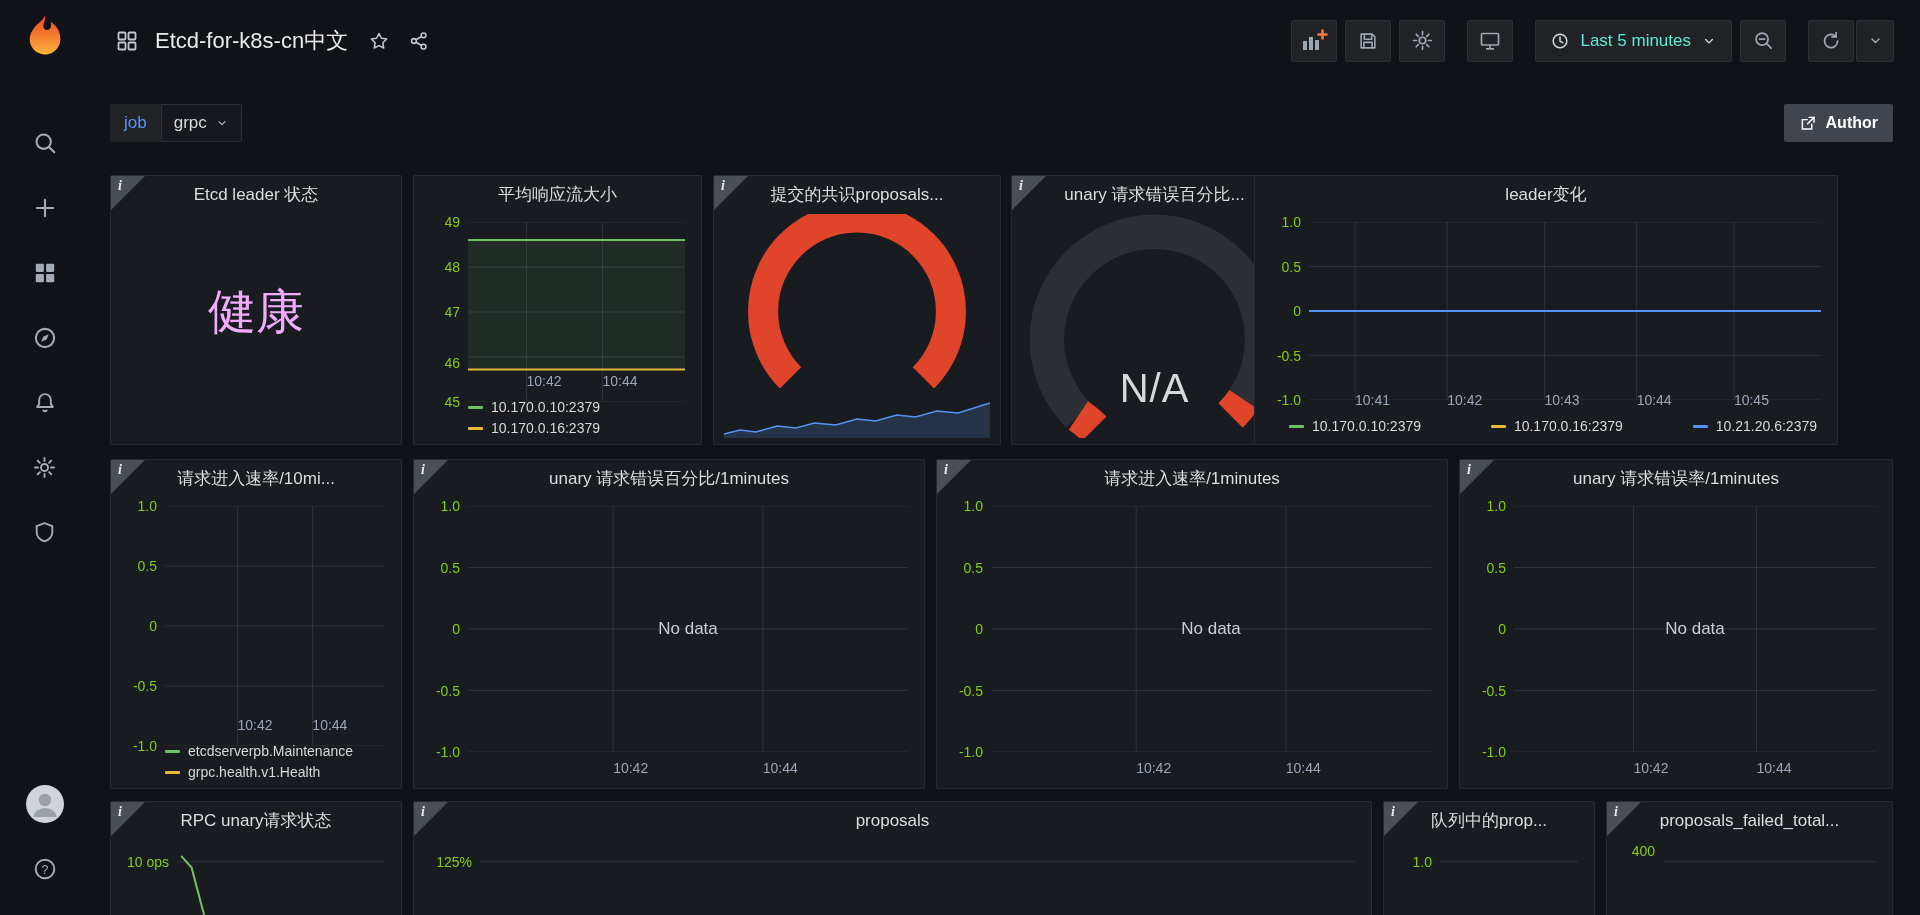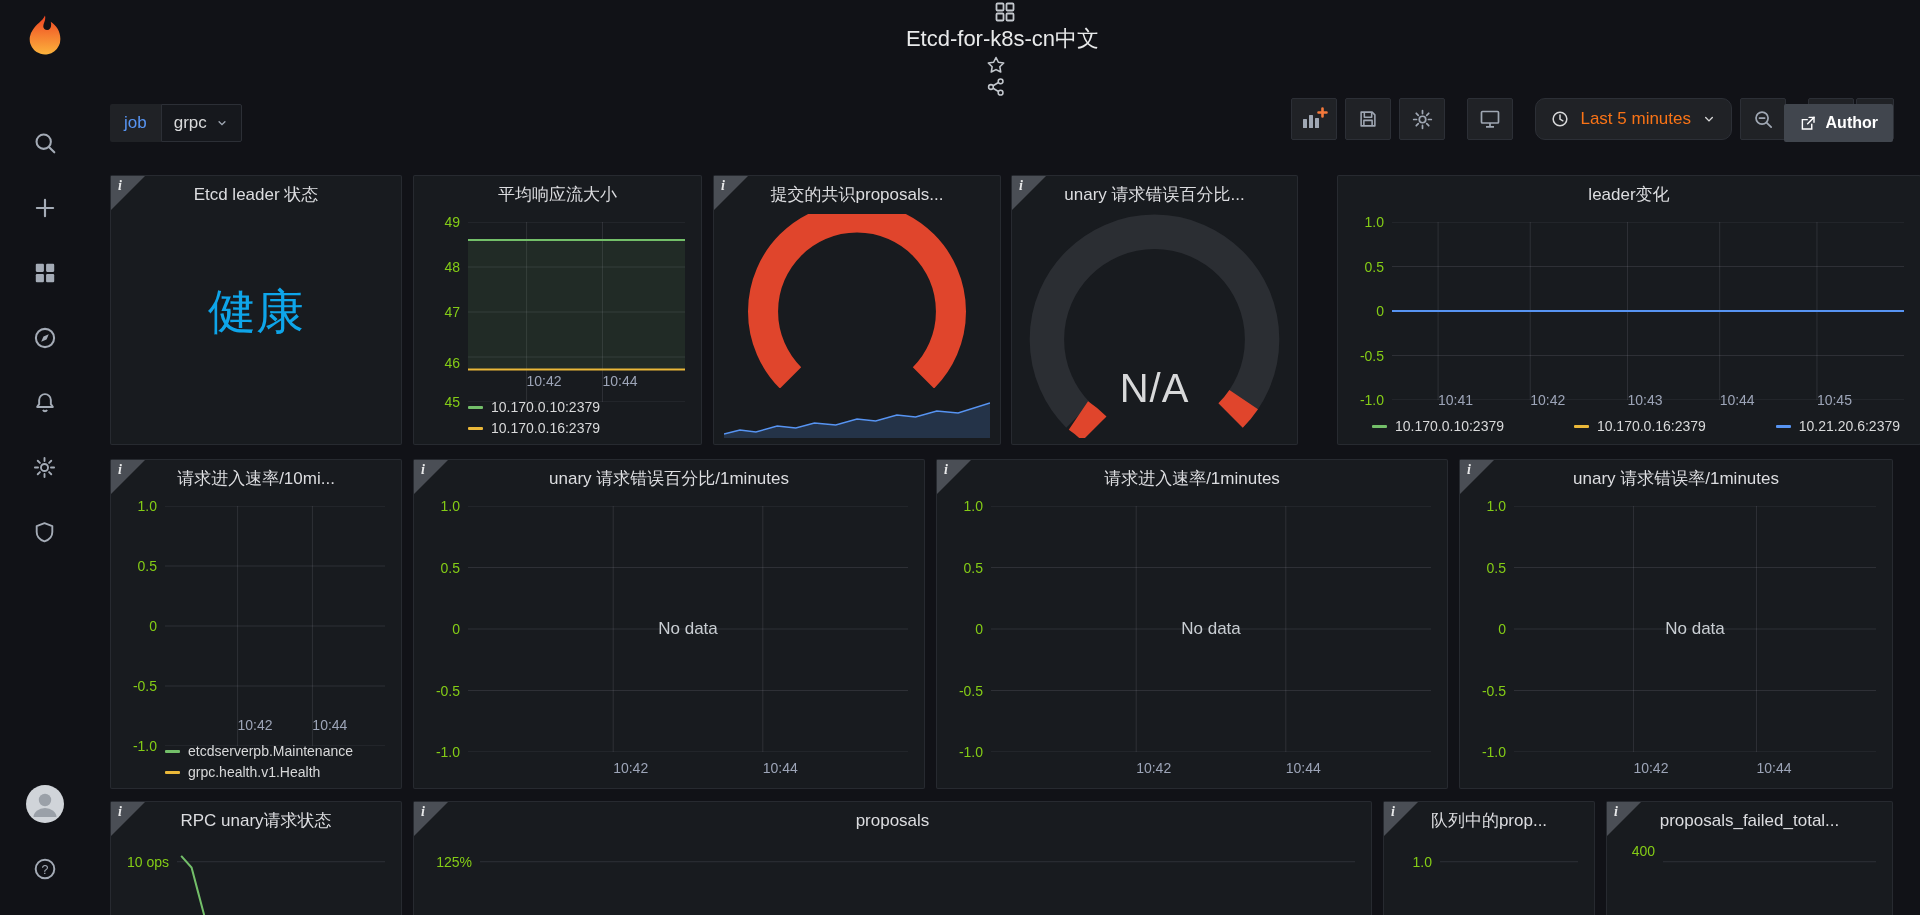--- a/index.html
+++ b/index.html
@@ -7,29 +7,29 @@
   html,body{margin:0;padding:0;background:#111217;}
   .stage{position:relative;width:1920px;height:915px;overflow:hidden;background:#111217;
          color:#d8d9da;font-family:"Liberation Sans","DejaVu Sans",sans-serif;}
   
   .sidebar{position:absolute;left:0;top:0;bottom:0;width:89px;display:flex;flex-direction:column;align-items:center;z-index:6;}
   .logo{margin-top:12px;cursor:pointer;}
   .side-menu{margin-top:52px;display:flex;flex-direction:column;}
   .side-item{width:89px;height:65px;display:flex;align-items:center;justify-content:center;cursor:pointer;}
   .side-bottom{margin-top:auto;padding-bottom:14px;display:flex;flex-direction:column;}
   
-  .navbar{position:absolute;left:89px;right:0;top:0;height:81px;display:flex;align-items:center;padding:0 26px;flex-direction:column;}
+  .navbar{position:absolute;left:89px;right:0;top:0;height:81px;display:flex;align-items:center;padding:0 26px;}
   .nav-title{font-size:22px;font-weight:500;color:#e9eaeb;margin:0 20px 0 16px;white-space:nowrap;cursor:pointer;}
   .nav-icon{display:flex;align-items:center;justify-content:center;cursor:pointer;margin-right:18px;}
   .nav-right{margin-left:auto;display:flex;align-items:center;}
   .navbtn{height:42px;min-width:46px;display:flex;align-items:center;justify-content:center;
           background:#202226;border:1px solid #2c2f36;border-radius:2px;margin-left:8px;cursor:pointer;}
   .navbtn.gap{margin-left:22px;}
   .navbtn.attach{margin-left:2px;min-width:38px;}
-  .timepicker{padding:0 14px;font-size:17px;color:#f97316;border-radius:10px;}
+  .timepicker{padding:0 14px;font-size:17px;color:#5eead4;}
   .timepicker .tp-label{margin:0 10px;white-space:nowrap;}
   
   .subbar{position:absolute;left:110px;right:27px;top:102px;height:42px;display:flex;align-items:center;}
   .var-label{height:38px;display:flex;align-items:center;padding:0 14px;background:#202226;color:#5794f2;
              font-size:17px;border-radius:2px 0 0 2px;cursor:pointer;}
   .var-value{height:38px;display:flex;align-items:center;gap:8px;padding:0 12px;background:#16181d;
              border:1px solid #2c2f36;color:#d8d9da;font-size:17px;border-radius:0 2px 2px 0;cursor:pointer;}
   .author-btn{margin-left:auto;height:38px;display:flex;align-items:center;gap:9px;background:#41464e;border:none;
               border-radius:2px;color:#fff;font-size:16px;font-weight:700;padding:0 15px;cursor:pointer;
               font-family:"Liberation Sans","DejaVu Sans",sans-serif;}
@@ -267,21 +267,21 @@
       <span>Author</span>
     </button>
   </div>
 
   <section class="panel" style="left:110px;top:175px;width:292px;height:270px">
     <div class="info-corner">
         <span class="info-i">i</span>
       </div>
     <header class="panel-title">Etcd leader 状态</header>
     <div class="panel-body">
-      <div class="stat-big" style="color: #0ea5e9;">健康</div>
+      <div class="stat-big" style="color: #f0abfc;">健康</div>
     </div>
   </section>
 
   <section class="panel" style="left:413px;top:175px;width:289px;height:270px">
     <header class="panel-title">平均响应流大小</header>
     <div class="panel-body">
       <div class="chart">
           <div class="plotarea" style="left: 46px; bottom: 30px;">
             <svg width="217" height="180">
               <line x1="0" y1="0" x2="217" y2="0" stroke="rgba(204,204,220,0.12)" stroke-width="1"></line>
@@ -347,21 +347,21 @@
           <svg width="269" height="224">
             <path d="M 58.415310344327466 201.52468965567255 A 107.60000000000001 107.60000000000001 0 1 1 210.58468965567252 201.52468965567255" fill="none" stroke="#2b2e33" stroke-width="34.432"></path>
             <path d="M 58.415310344327466 201.52468965567255 A 107.60000000000001 107.60000000000001 0 0 1 74.33084358654759 214.64444280692248" fill="none" stroke="#e0452c" stroke-width="34.432"></path>
             <path d="M 223.7044428069225 185.60915641345238 A 107.60000000000001 107.60000000000001 0 0 1 210.58468965567252 201.52468965567255" fill="none" stroke="#e0452c" stroke-width="34.432"></path>
           </svg>
           <div class="gauge-value" style="color: rgb(216, 217, 218); font-size: 40px; top: 152.34px;">N/A</div>
         </div>
     </div>
   </section>
 
-  <section class="panel" style="left:1337px;top:175px;width:584px;height:270px">
+  <section class="panel" style="left:1254px;top:175px;width:584px;height:270px">
     <header class="panel-title">leader变化</header>
     <div class="panel-body">
       <div class="chart">
           <div class="plotarea" style="left: 46px; bottom: 30px;">
             <svg width="512" height="178">
               <line x1="0" y1="0" x2="512" y2="0" stroke="rgba(204,204,220,0.12)" stroke-width="1"></line>
               <line x1="0" y1="44.5" x2="512" y2="44.5" stroke="rgba(204,204,220,0.12)" stroke-width="1"></line>
               <line x1="0" y1="89" x2="512" y2="89" stroke="rgba(204,204,220,0.12)" stroke-width="1"></line>
               <line x1="0" y1="133.5" x2="512" y2="133.5" stroke="rgba(204,204,220,0.12)" stroke-width="1"></line>
               <line x1="0" y1="178" x2="512" y2="178" stroke="rgba(204,204,220,0.12)" stroke-width="1"></line>

